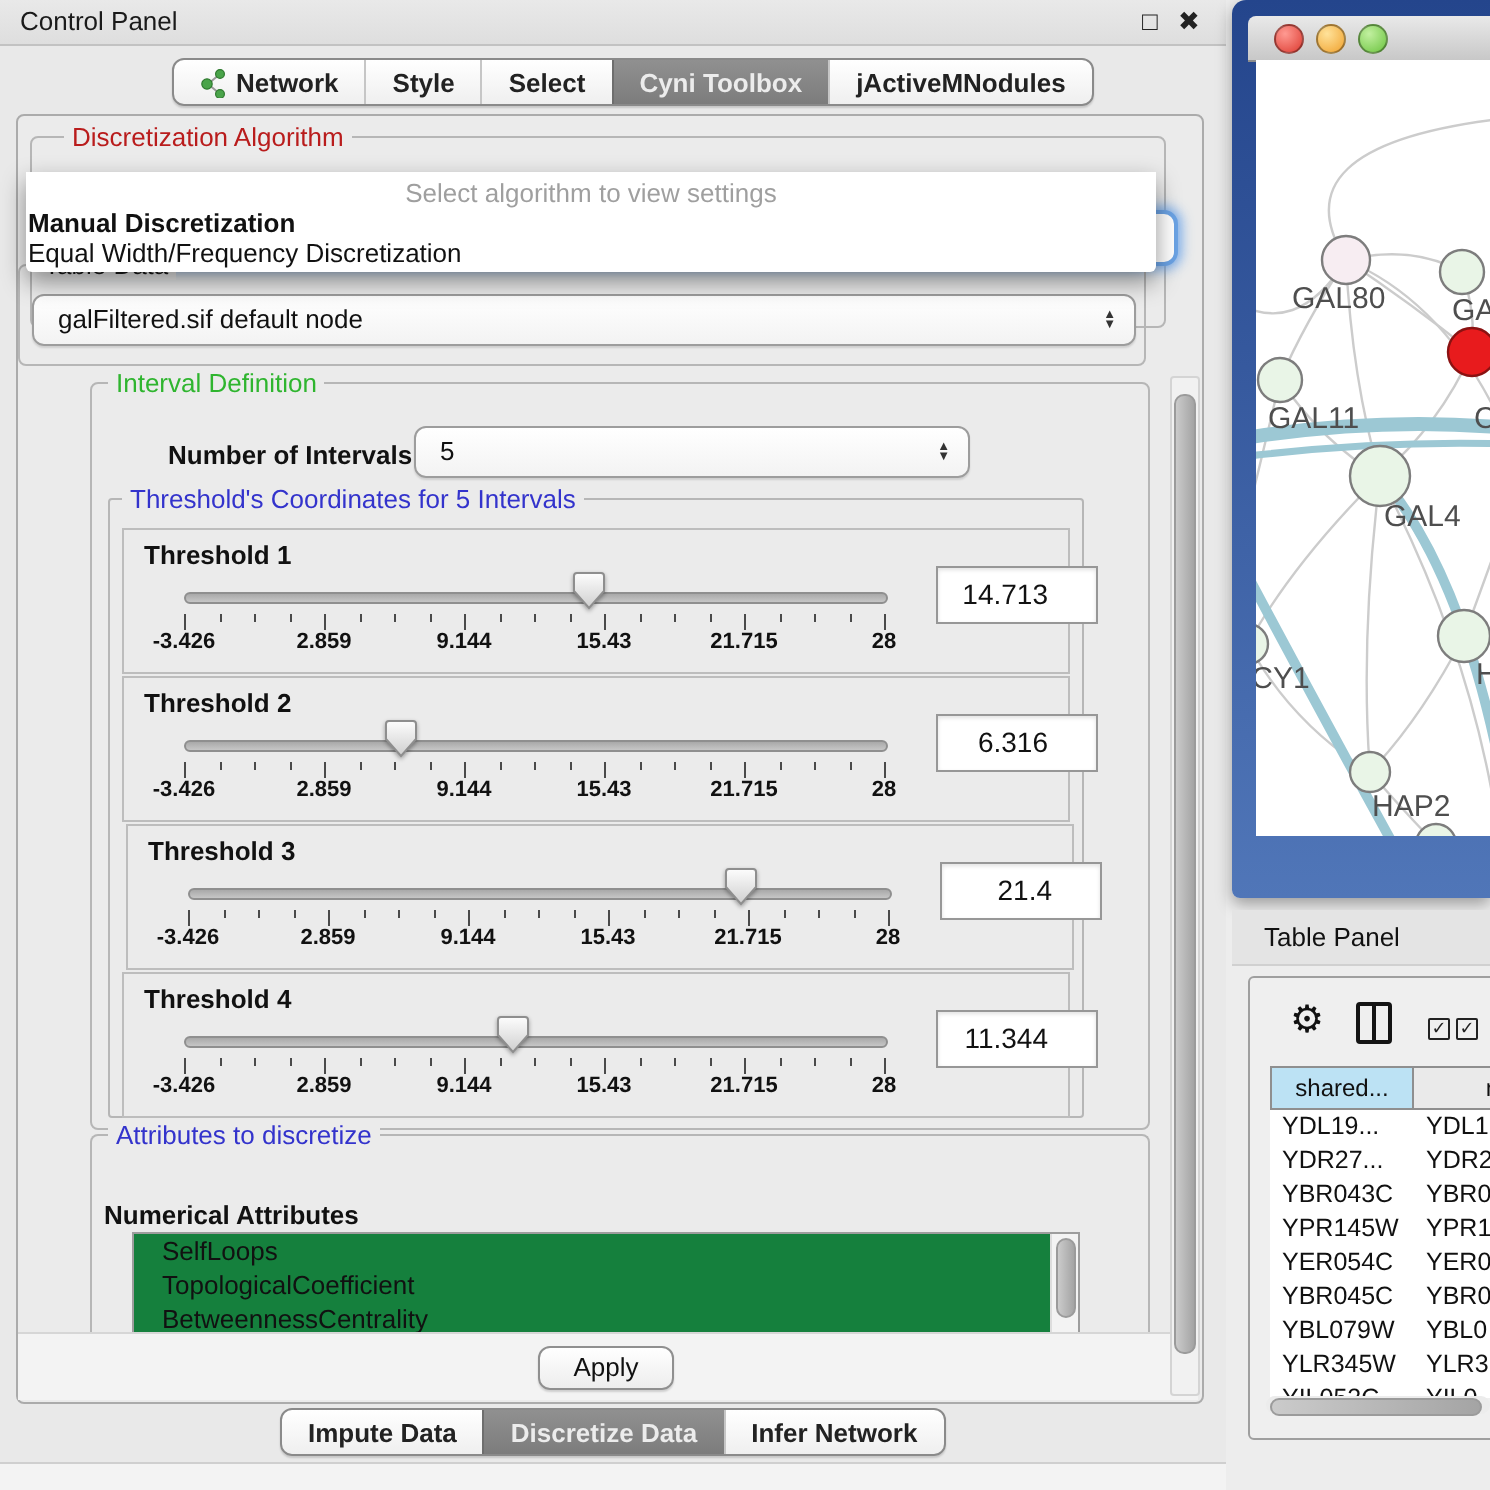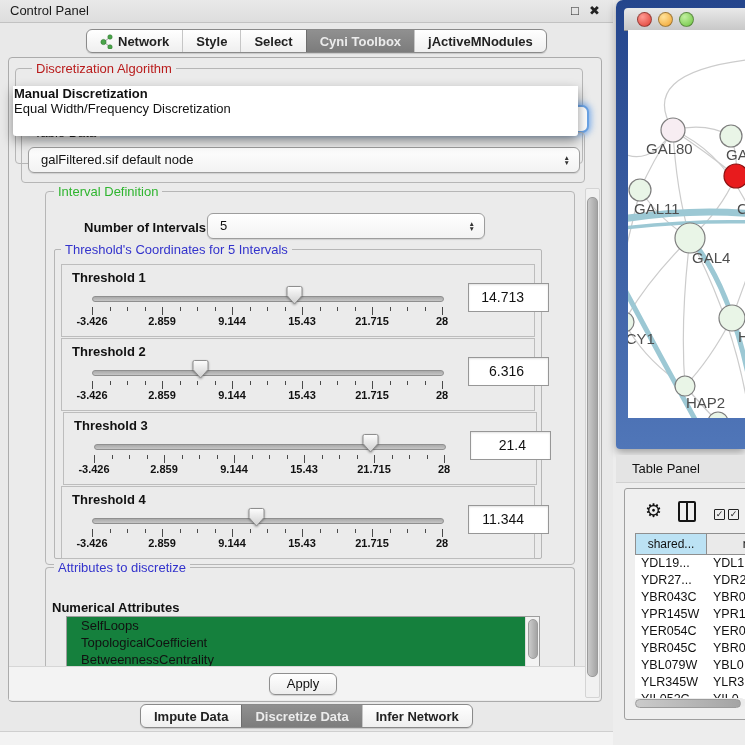--- a/index.html
+++ b/index.html
@@ -143,21 +143,21 @@
 
   <div class="innerpanel">
 
     <div class="group" style="left:6px;top:10px;width:566px;height:94px">
       <span class="gtitle" style="left:16px;color:#b91c1c">Discretization Algorithm</span>
       <div class="combo focusring" style="left:14px;top:36px;width:555px;height:24px">
         <span class="arrows">▲<br>▼</span>
       </div>
     </div>
 
-    <div class="group" style="left:12px;top:74px;width:562px;height:49px">
+    <div class="group" style="left:0;top:74px;width:562px;height:49px">
       <span class="gtitle" style="left:8px;color:#1a1a1a">Table Data</span>
       <div class="combo" style="left:6px;top:14px;width:550px;height:24px">
         <span class="val">galFiltered.sif default node</span>
         <span class="arrows">▲<br>▼</span>
       </div>
     </div>
 
     <div class="group" style="left:36px;top:133px;width:528px;height:372px">
       <span class="gtitle" style="left:8px;color:#2fb52f">Interval Definition</span>
 
@@ -370,20 +370,21 @@
   </div>
 
   <div class="segstrip" style="left:140px;top:704px" id="bottomTabs">
       <div class="seg">Impute Data</div>
       <div class="seg sel">Discretize Data</div>
       <div class="seg">Infer Network</div>
     </div>
   <div class="bottomstrip"></div>
 
   <div class="popup">
+    <div class="ph">Select algorithm to view settings</div>
     <div id="popupItems">
         <div class="item b">Manual Discretization</div>
         <div class="item">Equal Width/Frequency Discretization</div>
       </div>
   </div>
 </div>
 
 <div class="rightbg"></div>
 
 <div class="netwin">

